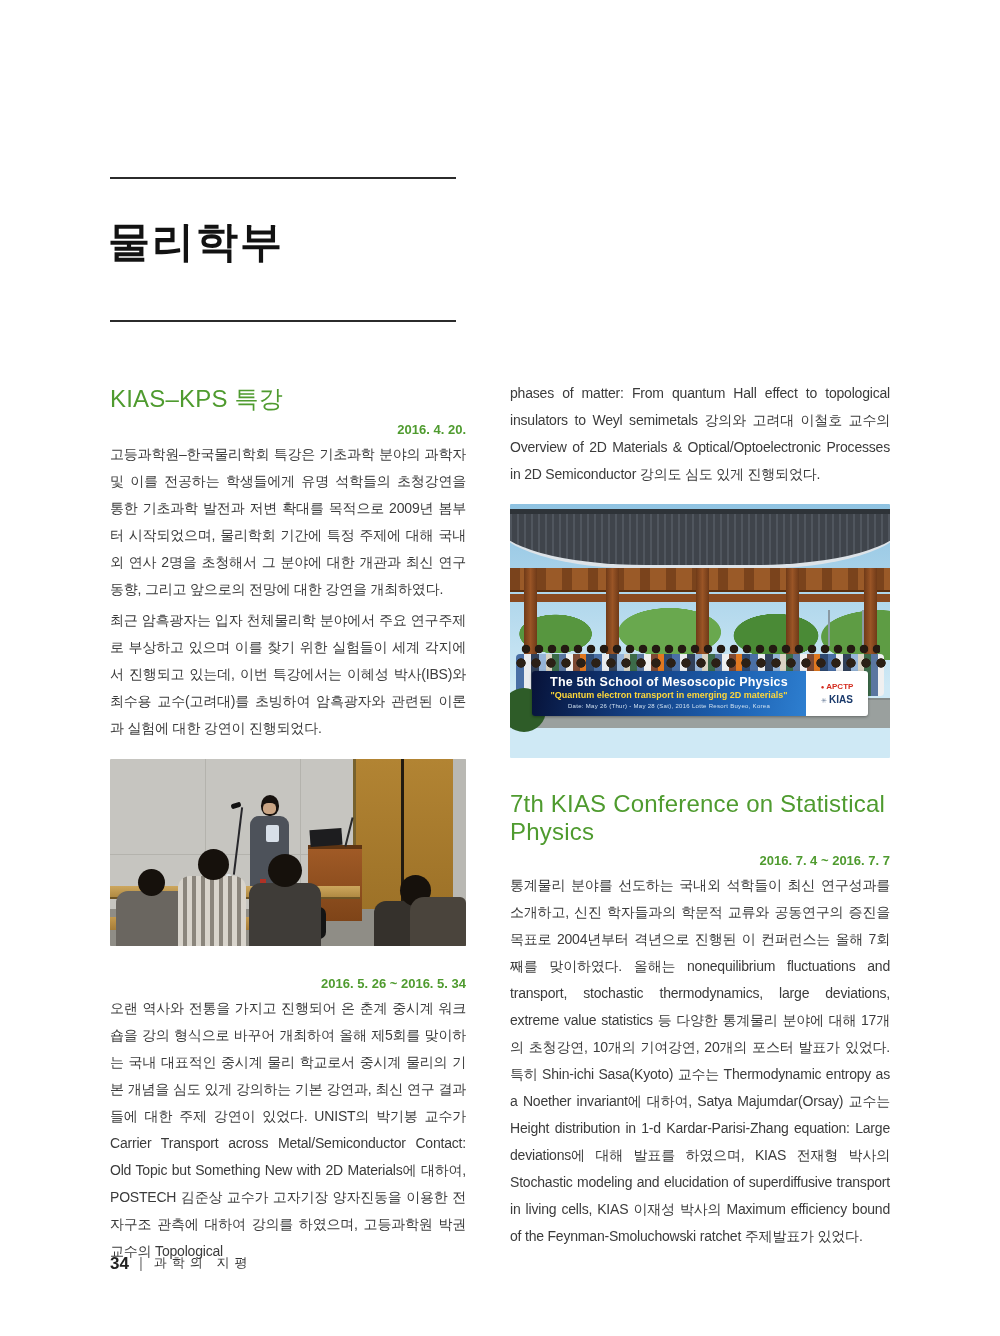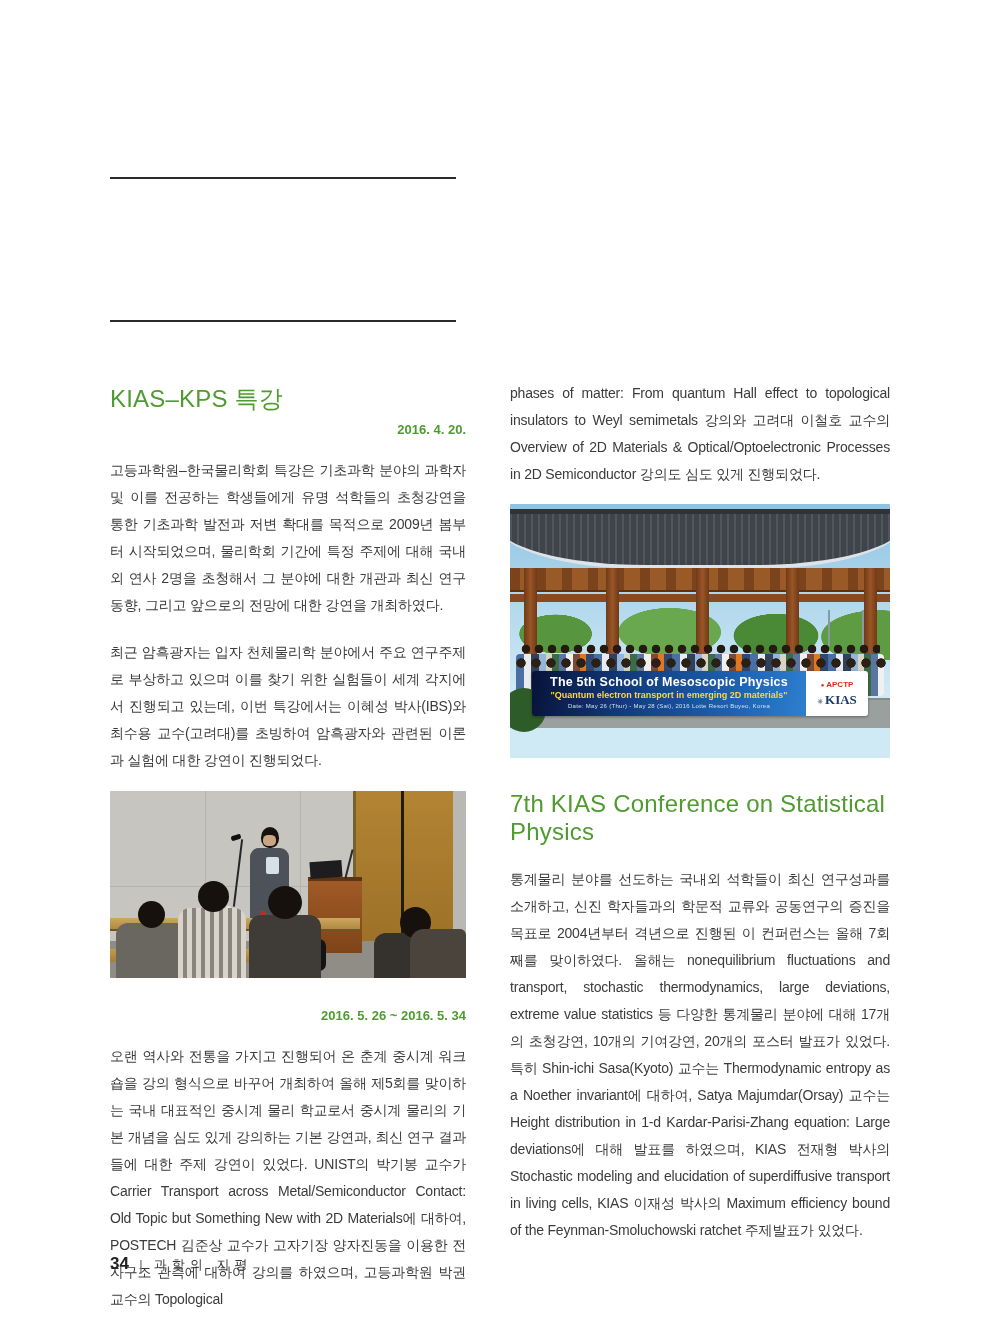--- a/index.html
+++ b/index.html
@@ -11,21 +11,21 @@
   .rule-top { top:177px; }
   .rule-bottom { top:320px; }
   .page-title { position:absolute; left:108px; top:214px; font-size:42px; font-weight:700; color:#121212; letter-spacing:2px; }
 
   .col { position:absolute; }
   .col-left  { left:110px; top:383px; width:356px; }
   .col-right { left:510px; top:380px; width:380px; }
 
   .sec-heading { font-size:24px; font-weight:400; color:var(--green); letter-spacing:0.2px; }
   .sec-date { font-size:13px; font-weight:700; color:var(--green); margin-top:7px;text-align:right; }
-  .body-par { font-size:14px; line-height:27px; color:#3b3b3b; text-align:justify; letter-spacing:-0.2px; margin-top:20px; word-break:break-word; }
+  .body-par { font-size:14px; line-height:27px; color:#3b3b3b; text-align:justify; letter-spacing:-0.2px; margin-top:4px; word-break:break-word; }
   .body-par + .body-par { }
   .heading-block { margin-top:30px; }
 
   .photo { position:relative; overflow:hidden; border-radius:1px; }
 
   
   .photo-lecture { width:356px; height:187px; margin-top:17px; background:#c6c5c0; }
   .pl-line-v { position:absolute; top:0; width:1px; height:150px; background:#b4b3ad; }
   .pl-line-h { position:absolute; left:0; top:95px; width:245px; height:1px; background:#b4b3ad; }
   .pl-door { position:absolute; left:243px; top:0; width:100px; height:172px; background:linear-gradient(180deg,#b28433,#9a6f26); border-left:3px solid #77622e; }
@@ -86,36 +86,37 @@
   .pg-ground { position:absolute; left:0; top:194px; width:380px; height:30px; background:#9aa09e; border-top:2px solid #868c8a; }
   .pg-bush { position:absolute; left:-8px; top:184px; width:44px; height:44px; background:#2e5c28; border-radius:50%; }
   .pg-banner { position:absolute; left:22px; top:167px; width:336px; height:45px; display:flex; border-radius:3px; overflow:hidden; box-shadow:0 1px 3px rgba(0,0,0,.35); }
   .pg-banner-main { flex:1; background:linear-gradient(100deg,#071238 0%,#123c7e 35%,#1e63b4 75%,#2e7fd0 100%); text-align:center; padding-top:4px; }
   .pg-banner-title { font-size:12.5px; font-weight:700; color:#ffffff; letter-spacing:0.2px; }
   .pg-banner-sub { font-size:9px; font-weight:700; color:#ffd83a; margin-top:1px; }
   .pg-banner-details { font-size:6px; color:#cfe0f0; margin-top:3px; letter-spacing:0.3px; }
   .pg-banner-side { width:62px; background:#fff; display:flex; flex-direction:column; align-items:center; justify-content:center; gap:3px; }
   .pg-logo-apctp { font-size:8px; font-weight:700; color:#d42b1e; }
   .pg-logo-apctp::before { content:"●"; font-size:6px; margin-right:2px; color:#d42b1e; }
-  .pg-logo-kias { font-size:13px; font-weight:700; color:#1a3a6b;font-family:Liberation Serif, serif; }
+  .pg-logo-kias { font-size:10px; font-weight:700; color:#1a3a6b; }
   .pg-logo-kias::before { content:"✳"; font-size:7px; margin-right:2px; color:#6b7f9b; }
 
-  .footer { position:absolute; left:110px; top:1254px; display:flex; align-items:flex-end; }
+  .footer { position:absolute; left:110px; top:1254px; display:flex; align-items:flex-start; }
   .footer-num { font-size:17px; font-weight:700; color:#222; }
   .footer-sep { font-size:15px; color:#777; margin:0 11px 0 10px; font-weight:300; }
   .footer-journal { font-size:13px; color:#333; letter-spacing:5px; }
 
   :root { --green:#4f9b2f; }
 </style>
 </head>
 <body>
 
 <div class="page">
 
   <div class="rule rule-top"></div>
+  <h1 class="page-title">물리학부</h1>
   <div class="rule rule-bottom"></div>
 
   <div class="col col-left">
     <h2 class="sec-heading">KIAS–KPS 특강</h2>
     <div class="sec-date">2016. 4. 20.</div>
     <p class="body-par">고등과학원–한국물리학회 특강은 기초과학 분야의 과학자 및 이를 전공하는 학생들에게 유명 석학들의 초청강연을 통한 기초과학 발전과 저변 확대를 목적으로 2009년 봄부터 시작되었으며, 물리학회 기간에 특정 주제에 대해 국내외 연사 2명을 초청해서 그 분야에 대한 개관과 최신 연구동향, 그리고 앞으로의 전망에 대한 강연을 개최하였다.</p>
     <p class="body-par">최근 암흑광자는 입자 천체물리학 분야에서 주요 연구주제로 부상하고 있으며 이를 찾기 위한 실험들이 세계 각지에서 진행되고 있는데, 이번 특강에서는 이혜성 박사(IBS)와 최수용 교수(고려대)를 초빙하여 암흑광자와 관련된 이론과 실험에 대한 강연이 진행되었다.</p>
 
     <div class="photo photo-lecture">
       <div class="pl-line-v" style="left:95px"></div>
@@ -184,20 +185,21 @@
         </div>
         <div class="pg-banner-side">
           <div class="pg-logo-apctp">APCTP</div>
           <div class="pg-logo-kias">KIAS</div>
         </div>
       </div>
     </div>
 
     <div class="heading-block" style="margin-top:32px">
       <h2 class="sec-heading">7th KIAS Conference on Statistical Physics</h2>
+      <div class="sec-date">2016. 7. 4 ~ 2016. 7. 7</div>
       <p class="body-par">통계물리 분야를 선도하는 국내외 석학들이 최신 연구성과를 소개하고, 신진 학자들과의 학문적 교류와 공동연구의 증진을 목표로 2004년부터 격년으로 진행된 이 컨퍼런스는 올해 7회째를 맞이하였다. 올해는 nonequilibrium fluctuations and transport, stochastic thermodynamics, large deviations, extreme value statistics 등 다양한 통계물리 분야에 대해 17개의 초청강연, 10개의 기여강연, 20개의 포스터 발표가 있었다. 특히 Shin-ichi Sasa(Kyoto) 교수는 Thermodynamic entropy as a Noether invariant에 대하여, Satya Majumdar(Orsay) 교수는 Height distribution in 1-d Kardar-Parisi-Zhang equation: Large deviations에 대해 발표를 하였으며, KIAS 전재형 박사의 Stochastic modeling and elucidation of superdiffusive transport in living cells, KIAS 이재성 박사의 Maximum efficiency bound of the Feynman-Smoluchowski ratchet 주제발표가 있었다.</p>
     </div>
   </div>
 
   <div class="footer">
     <span class="footer-num">34</span>
     <span class="footer-sep">|</span>
     <span class="footer-journal">과학의 지평</span>
   </div>
 

